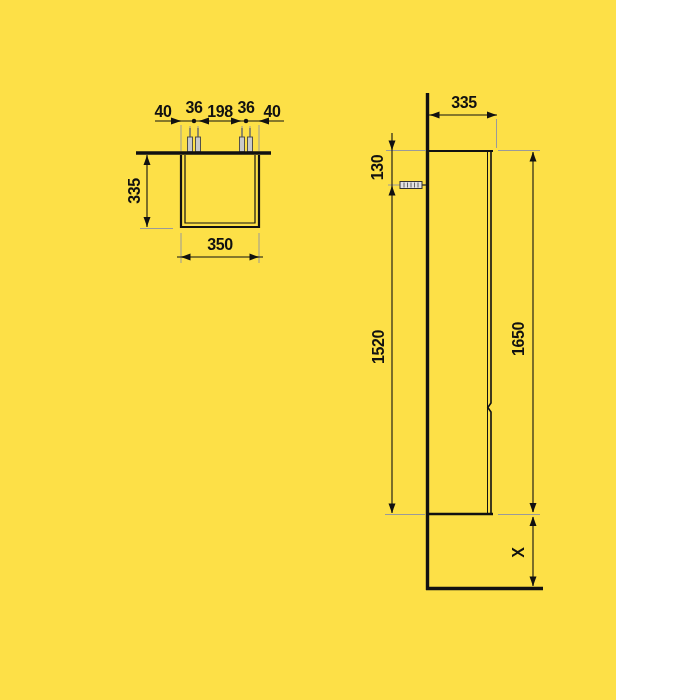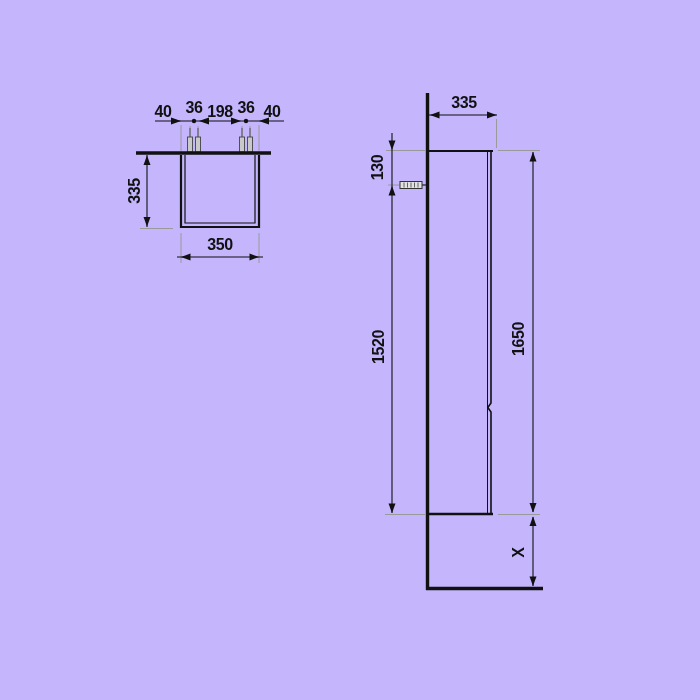--- a/index.html
+++ b/index.html
@@ -1,16 +1,16 @@
 <!DOCTYPE html>
 <html><head>
 <meta charset="utf-8">
 <style>
   html,body{margin:0;padding:0;background:#fff;}
-  #stage{position:relative;width:700px;height:700px;background:#c4b5fd;overflow:hidden;}
+  #stage{position:relative;width:616px;height:700px;background:#fde047;overflow:hidden;}
   svg{position:absolute;left:0;top:0;}
   .dim-text{font:700 16px "Liberation Sans", sans-serif;fill:#111;letter-spacing:-0.4px;}
   .main{stroke:#111;fill:none;}
   .dim{stroke:#111;stroke-width:1.1;fill:none;}
   .ext{stroke:#9a9a9a;stroke-width:1;fill:none;}
   .arr{fill:#111;stroke:none;}
   .dot{fill:#111;stroke:none;}
 </style>
 </head>
 <body>

